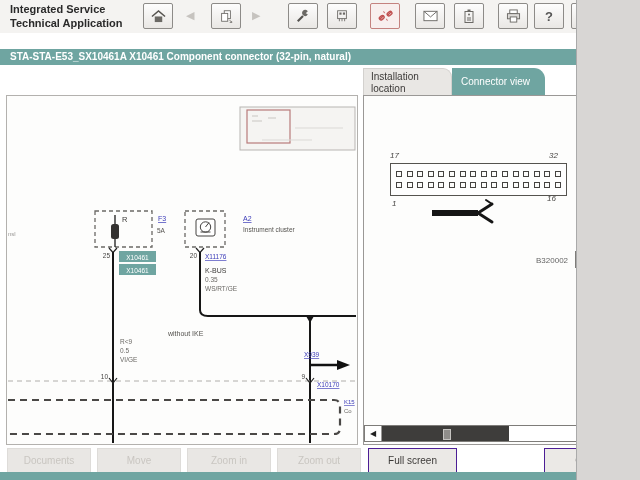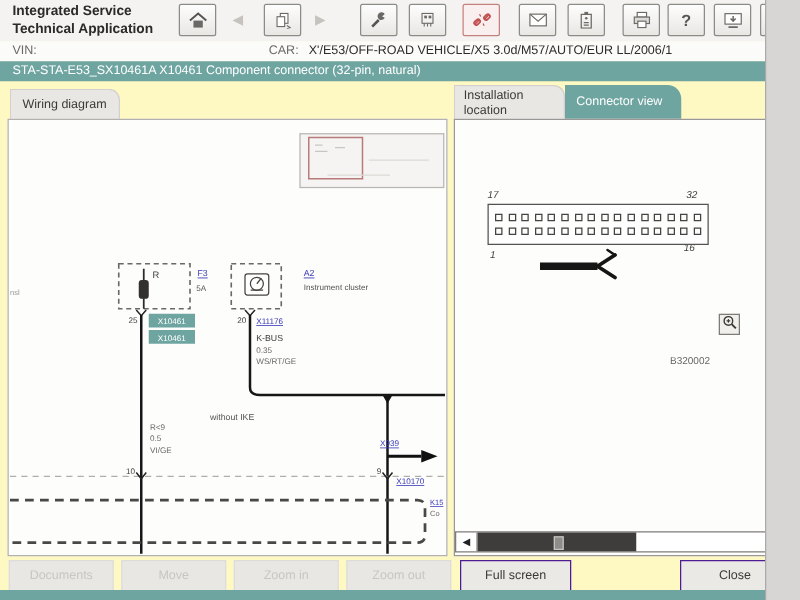--- a/index.html
+++ b/index.html
@@ -1,33 +1,33 @@
 <!DOCTYPE html>
 <html style="--teal: #6FA5A1; --link: #3A3AB8; --danger: #C05050;"><head>
 <meta charset="utf-8">
 <style>
   html,body{margin:0;padding:0;background:#d8d6d4;}
-  #app{position:relative;width:576px;height:480px;background:#fef9c3;
-       font-family:"Liberation Sans",sans-serif;overflow:hidden;outline:1px solid #aaa;padding-left:36px;}
+  #app{position:relative;width:576px;height:480px;background:#ffffff;
+       font-family:"Liberation Sans",sans-serif;overflow:hidden;outline:1px solid #aaa;}
   
   #header{position:absolute;left:0;top:0;width:640px;height:33px;background:#f4f3f1;}
   #app-title{position:absolute;left:10px;top:3px;font-size:11px;font-weight:bold;color:#2a2a2a;line-height:1.25;}
   .tbtn{position:absolute;top:3px;width:30px;height:26px;border:1px solid #8d8b88;border-radius:2px;
         background:linear-gradient(#fdfdfd,#e9e7e4);display:flex;align-items:center;justify-content:center;
         box-sizing:border-box;cursor:pointer;}
   .tbtn svg{display:block;}
   .tbtn.red{border-color:#c4827f;background:#f8efee;color:var(--danger,#C05050);}
   .tarr{position:absolute;top:9px;font-size:11px;color:#c6c3bf;}
   .tglyph{font-size:13px;font-weight:bold;color:#555;}
   
   #vinrow{position:absolute;left:0;top:33px;width:640px;height:16px;background:#fbfbfa;font-size:10px;}
   #vinrow .lab{color:#6b6965;}
   
   #dlgbar{position:absolute;left:0;top:49px;width:640px;height:16px;background:var(--teal,#6FA5A1);}
-  #dlg-title{position:absolute;left:10px;top:2px;font-size:10px;font-weight:normal;color:#fff;}
+  #dlg-title{position:absolute;left:10px;top:2px;font-size:10px;font-weight:bold;color:#fff;}
   #dlg-close{position:absolute;right:5px;top:2px;width:12px;height:12px;border:1px solid #e9f2f1;color:#fff;
              font-size:9px;line-height:11px;text-align:center;box-sizing:border-box;cursor:pointer;}
   
   .tab{position:absolute;box-sizing:border-box;font-size:10px;}
   #tab-wiring{left:8px;top:71px;width:88px;height:25px;background:#e9e7e4;border:1px solid #d3d1ce;border-bottom:none;
               border-top-right-radius:9px;color:#3c3a38;padding:6px 0 0 9px;}
   #tab-install{left:363px;top:68px;width:89px;height:28px;background:#e9e7e4;border:1px solid #d3d1ce;border-bottom:none;
                border-top-right-radius:9px;color:#3c3a38;padding:2px 0 0 7px;line-height:1.2;}
   #tab-connector{left:452px;top:68px;width:93px;height:28px;background:var(--teal,#6FA5A1);
                  border-top-right-radius:11px;color:#fff;padding:8px 0 0 9px;}
@@ -38,21 +38,21 @@
                border:1px solid #9a9896;box-sizing:border-box;}
   svg text{font-family:"Liberation Sans",sans-serif;}
   .lnk{fill:var(--link,#3A3AB8);text-decoration:underline;cursor:pointer;}
   
   #conn-box{position:absolute;left:390px;top:163px;width:177px;height:33px;border:1px solid #55534f;
             background:#fefefe;box-sizing:border-box;display:flex;flex-direction:column;justify-content:space-evenly;
             padding:1px 5px;}
   .pin-row{display:flex;justify-content:space-between;}
   .pin{width:6px;height:6px;border:1px solid #454341;box-sizing:border-box;background:#fcfcfb;}
   .pinlab{position:absolute;font-size:8px;color:#454341;font-style:italic;}
-  #fig-id{position:absolute;left:536px;top:256px;font-size:8px;color:#666;margin-top:28px;}
+  #fig-id{position:absolute;left:536px;top:256px;font-size:8px;color:#666;}
   #mag-btn{position:absolute;left:575px;top:251px;width:17px;height:17px;border:1px solid #7e7c79;background:#f1efec;
            box-sizing:border-box;display:flex;align-items:center;justify-content:center;cursor:pointer;}
   
   #scrollbar{position:absolute;left:364px;top:425px;width:267px;height:17px;border:1px solid #7e7c79;
              background:#fff;box-sizing:border-box;display:flex;}
   .sb-arrow{width:16px;font-size:8px;color:#222;display:flex;align-items:center;justify-content:center;cursor:pointer;}
   #sb-left{border-right:1px solid #9a9896;}
   #sb-right{border-left:1px solid #9a9896;}
   #sb-track{flex:1;position:relative;}
   #sb-thumb{position:absolute;left:0;top:0;bottom:0;width:55%;background:#3e3d3b;cursor:grab;}
@@ -162,34 +162,26 @@
             <path d="M8 3 v4 M5.8 5.2 L8 7.4 L10.2 5.2" fill="none" stroke="#6b6965" stroke-width="1.3"></path>
             <path d="M4 12.5 h8" stroke="#6b6965" stroke-width="1.5"></path>
           </svg>
       </span>
     </div>
     <div class="tbtn" style="left:608px;width:29px">
       <span class="tglyph">✕</span>
     </div>
   </div>
 
-  <div id="vinrow">
-    <span class="lab" style="position:absolute;left:10px;top:2px">VIN:</span>
-    <span class="lab" style="position:absolute;left:215px;top:2px">CAR:</span>
-    <span style="position:absolute;left:247px;top:2px;color:#2e2c2a">X'/E53/OFF-ROAD VEHICLE/X5 3.0d/M57/AUTO/EUR LL/2006/1</span>
-  </div>
 
   <div id="dlgbar">
     <span id="dlg-title">STA-STA-E53_SX10461A X10461 Component connector (32-pin, natural)</span>
     <span id="dlg-close">✕</span>
   </div>
 
-  <div class="tab" id="tab-wiring">
-    <span>Wiring diagram</span>
-  </div>
   <div class="tab" id="tab-install">
     <div>Installation</div>
     <div>location</div>
   </div>
   <div class="tab" id="tab-connector">
     <span>Connector view</span>
   </div>
 
   <div id="left-panel"></div>
   <svg style="position:absolute;left:6px;top:95px" width="352" height="350" viewBox="6 95 352 350">

